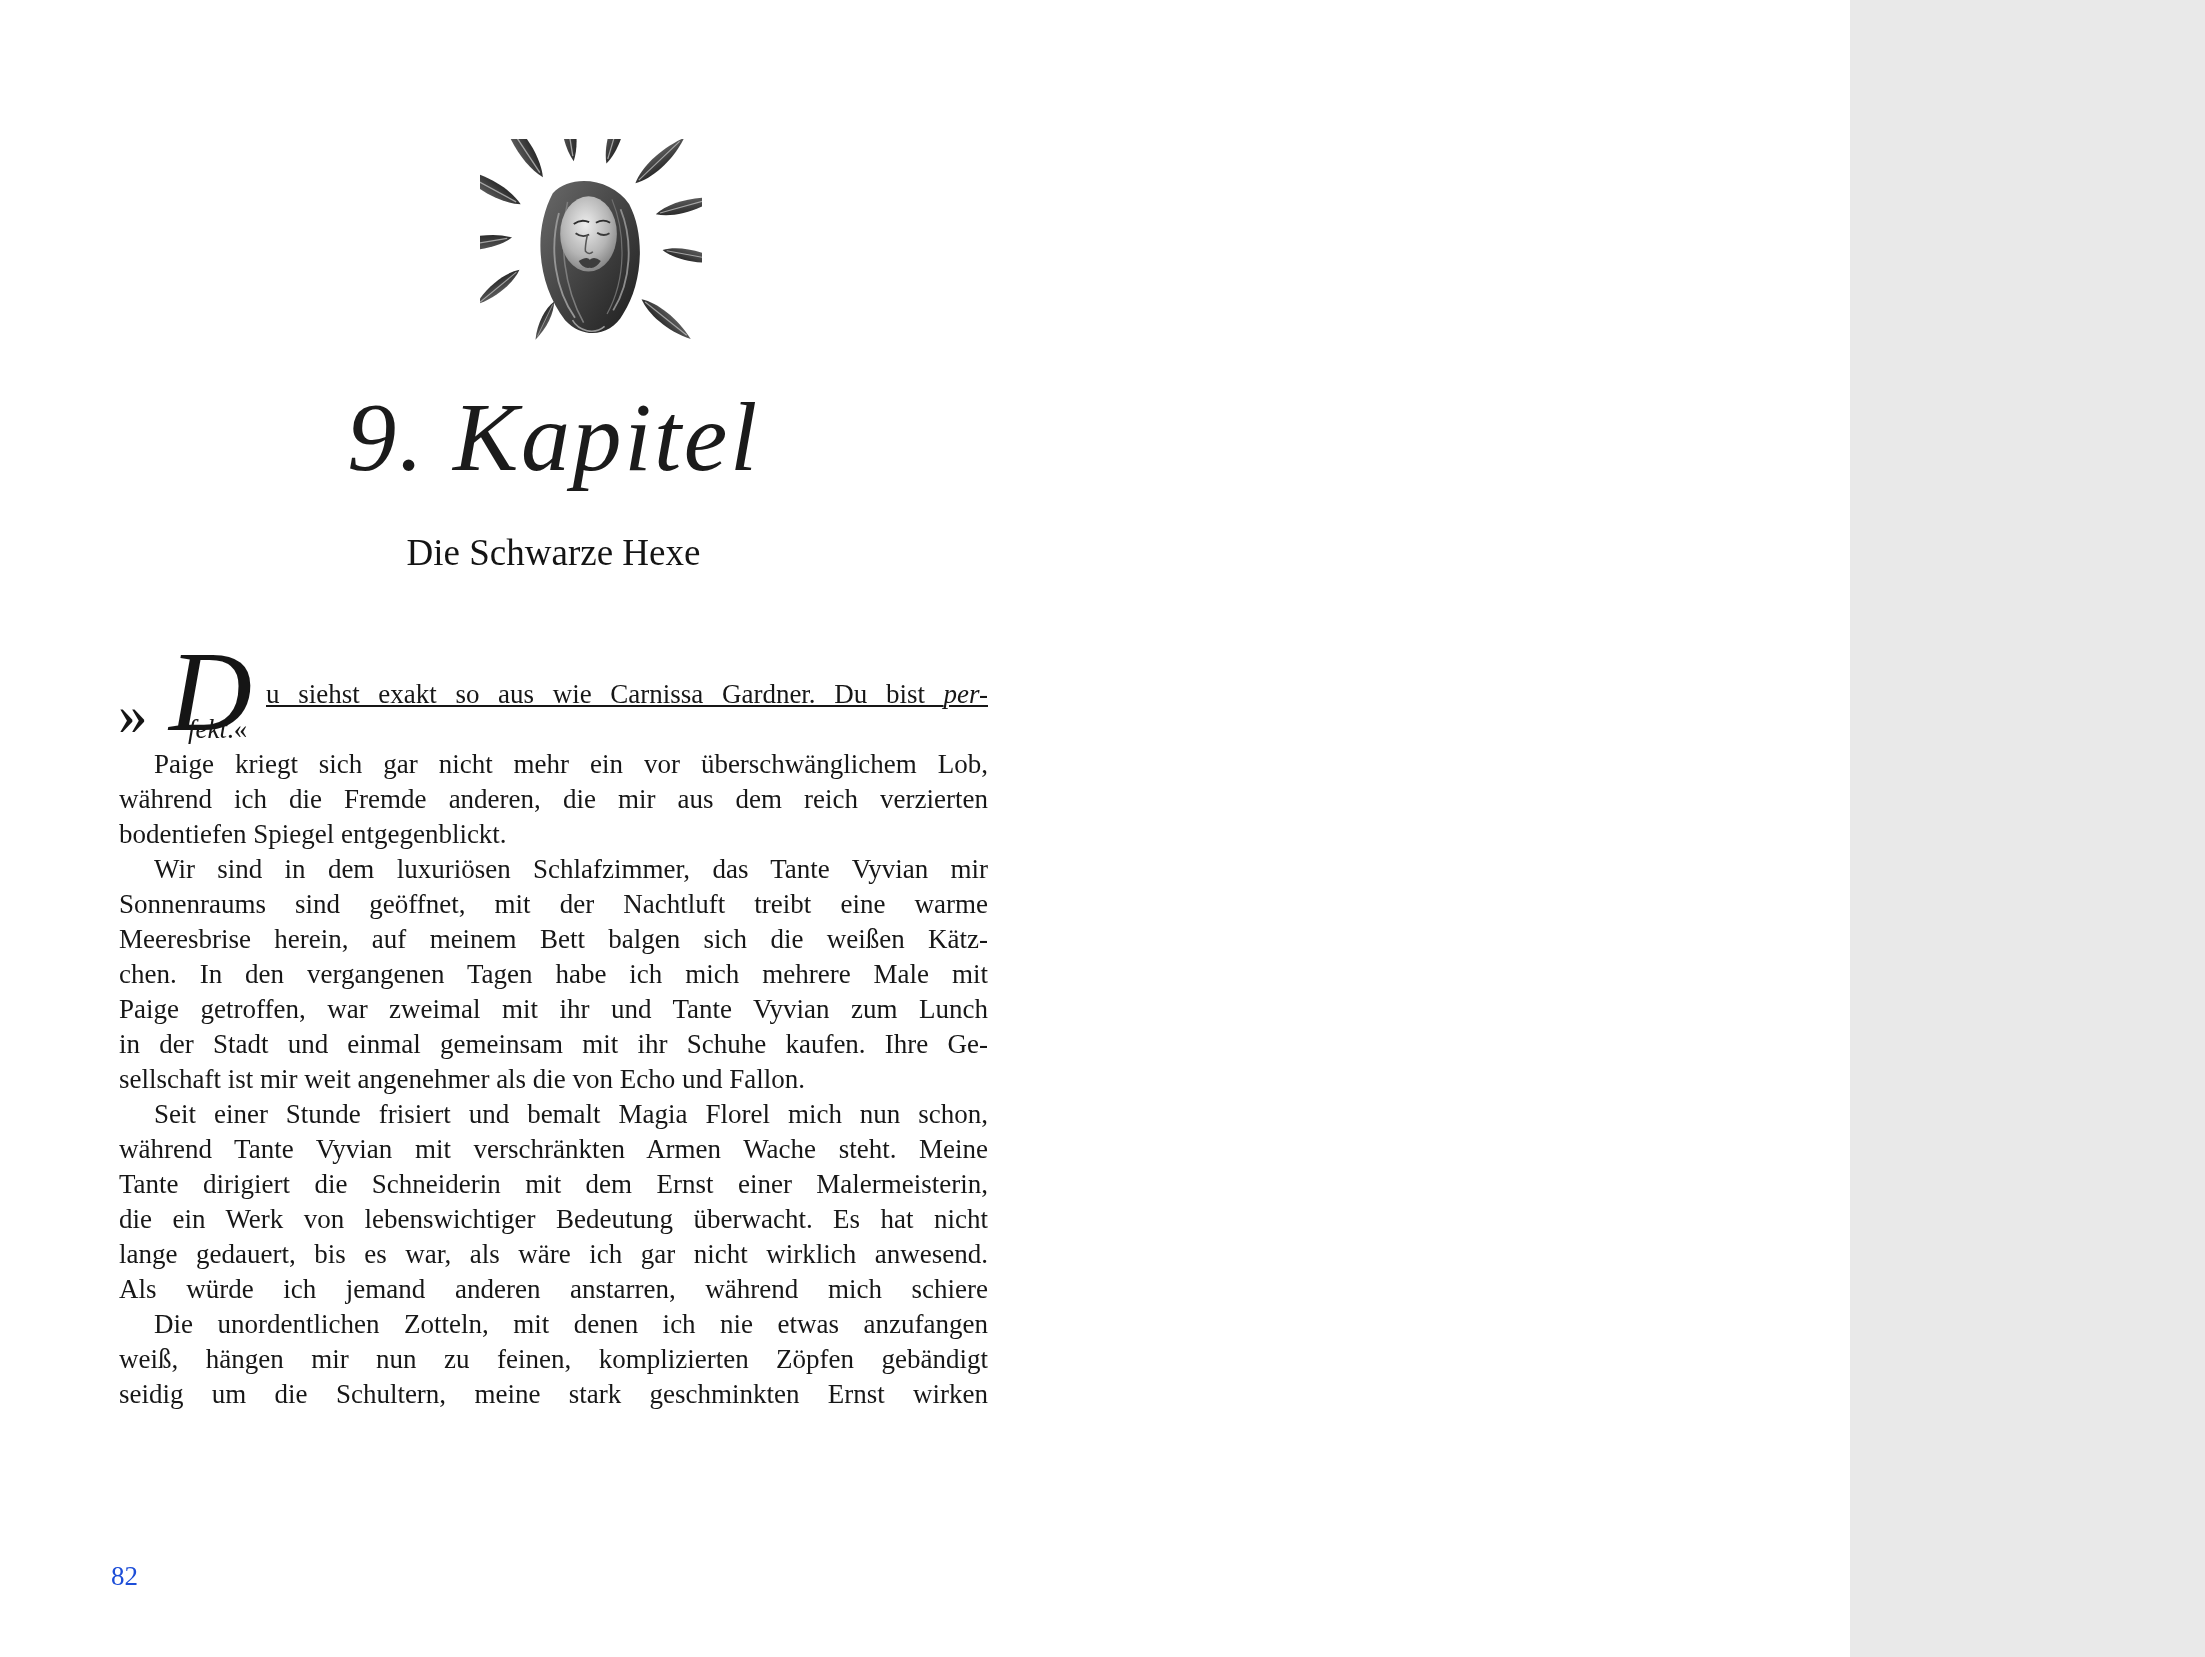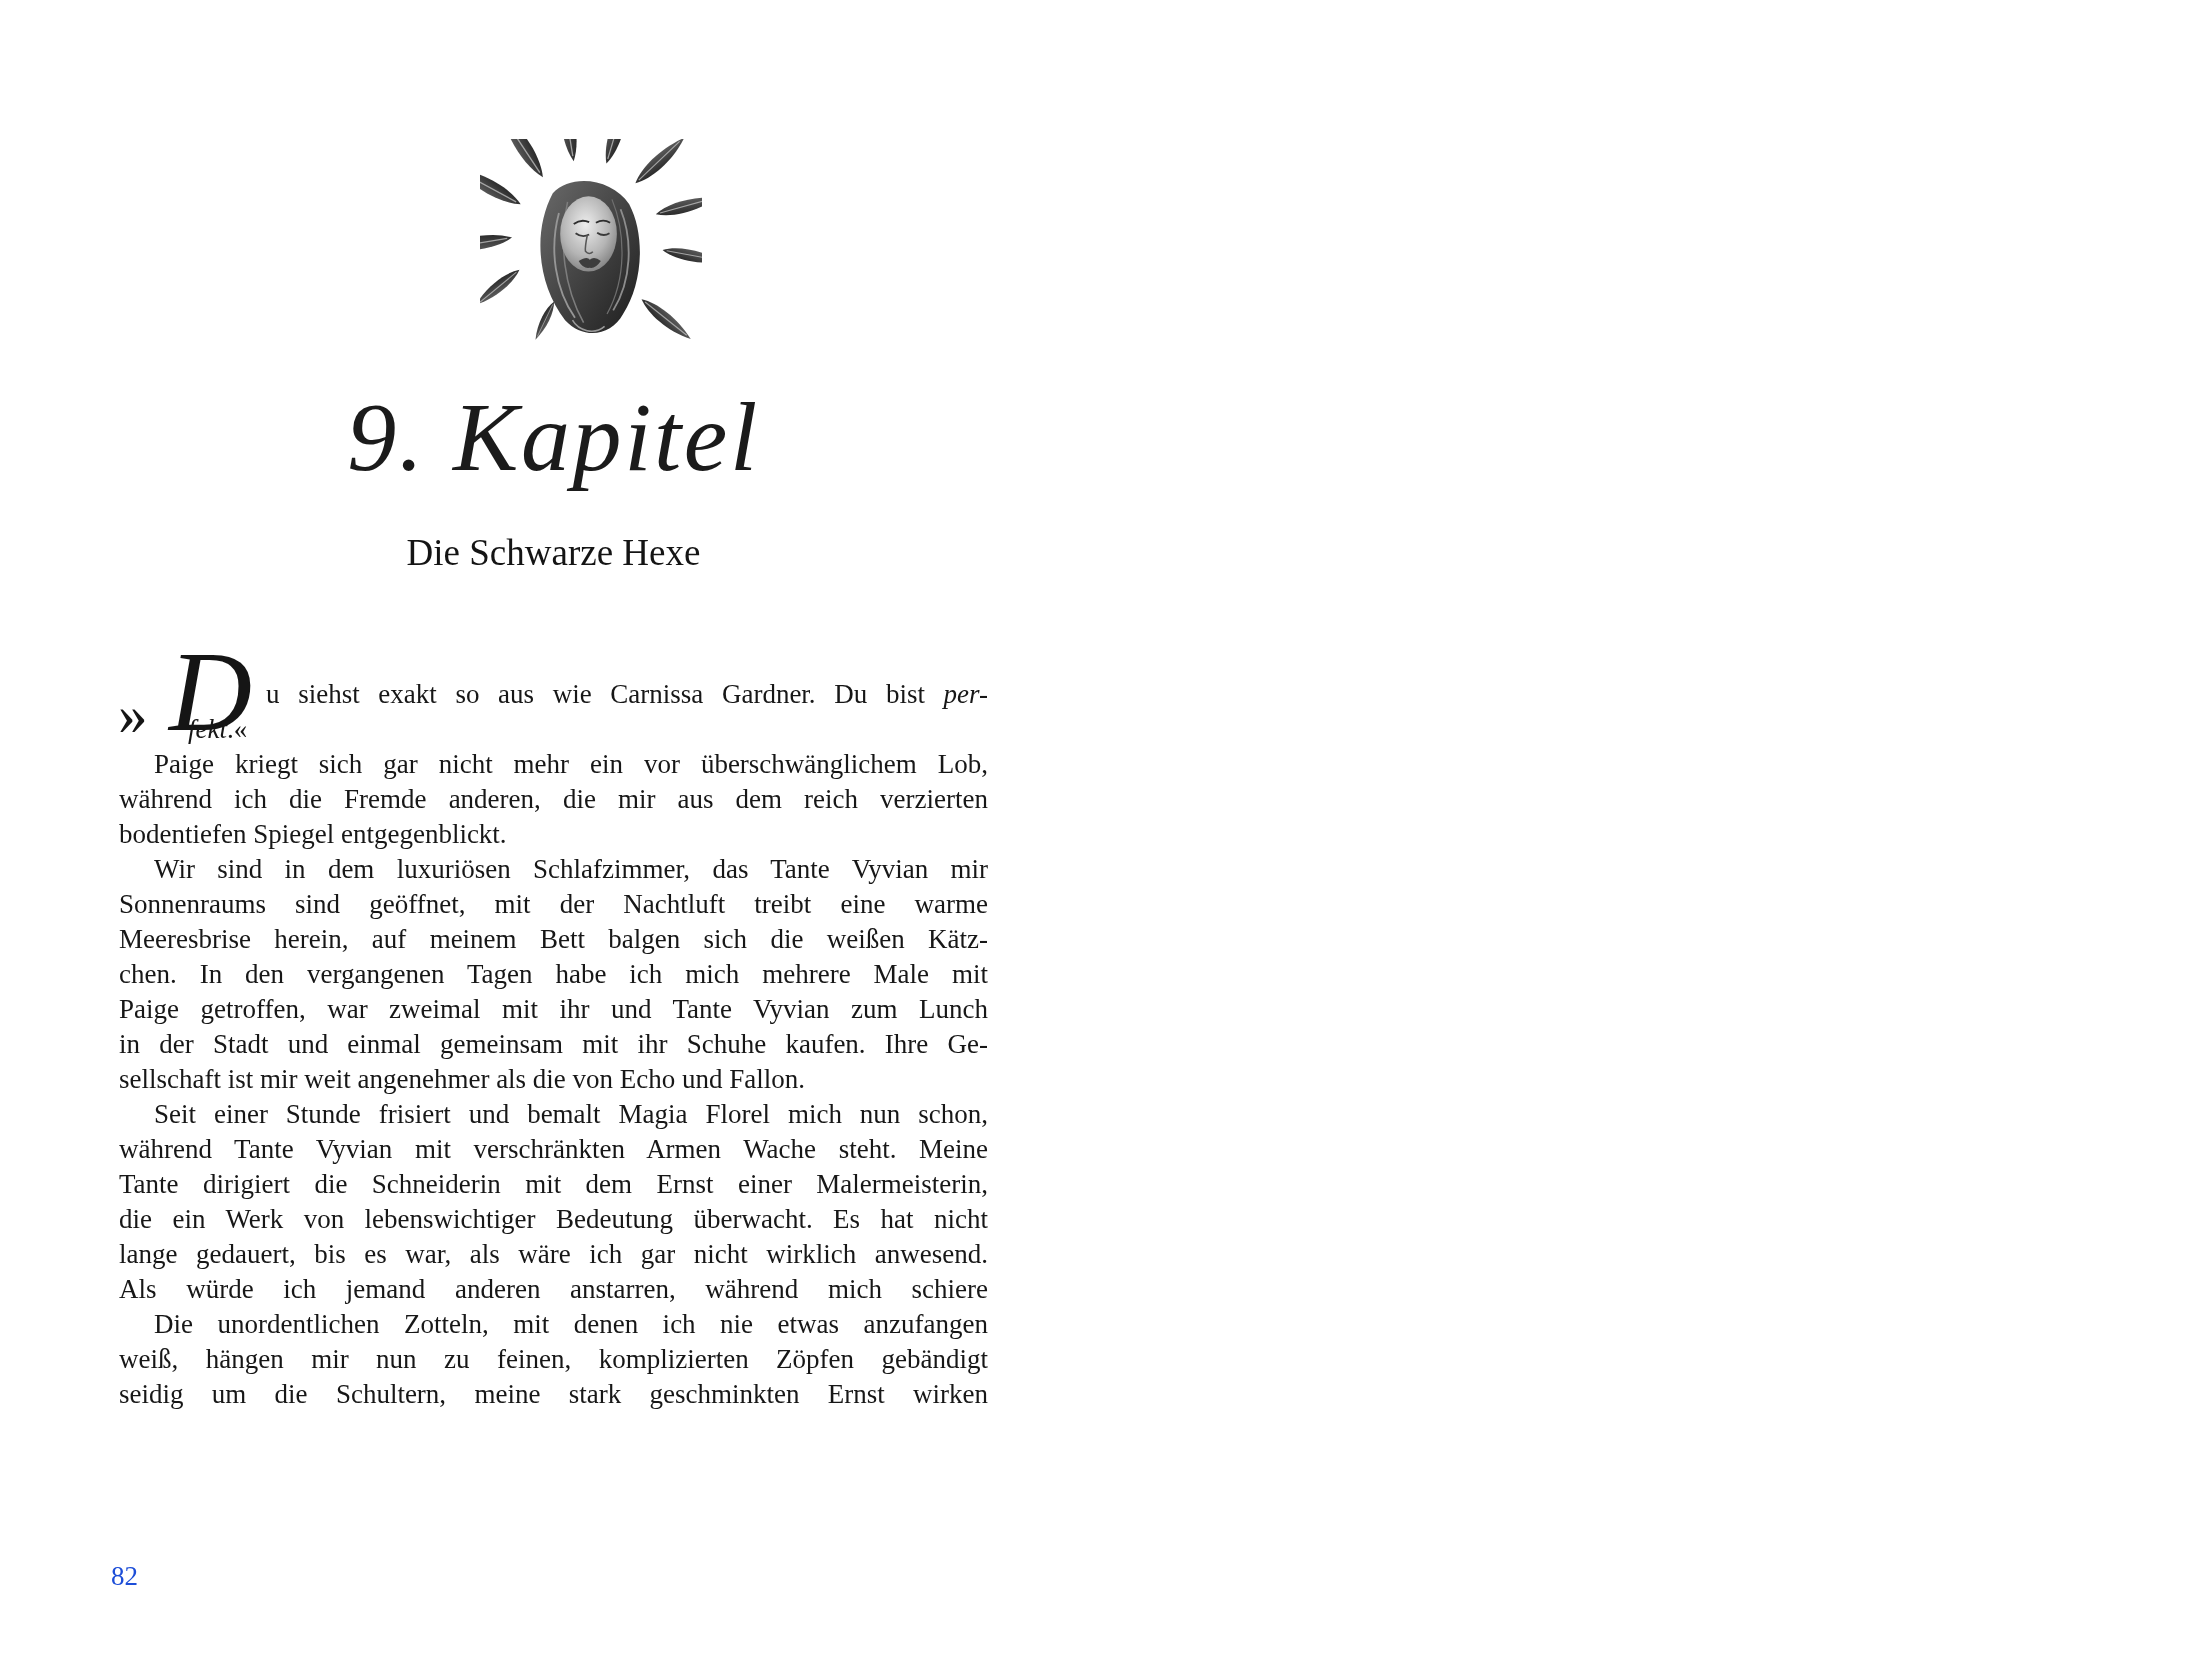--- a/index.html
+++ b/index.html
@@ -1,18 +1,18 @@
 <!DOCTYPE html>
 <html style="font-size:10.3px"><head>
 <meta charset="utf-8">
 <style>
   html, body { margin: 0; padding: 0; background: #e9e9e9; }
   .spread {
     position: relative;
-    width: 2205px;
+    width: 1850px;
     height: 1658px;
     background: #ffffff;
     font-family: "Liberation Serif", serif;
     color: #161616;
     overflow: hidden;
   }
   .page { position: absolute; top: 0; height: 100%; }
   .page-left  { left: 0;     width: 1102px; }
   .page-right { left: 1102px; width: 1103px; }
 
@@ -110,21 +110,21 @@
       </svg>
     </div>
 
     <div class="chapter-number">9. Kapitel</div>
     <div class="chapter-subtitle">Die Schwarze Hexe</div>
 
     <div class="dropcap-quote">»</div>
     <div class="dropcap">D</div>
 
     <div class="body-text" id="left-body">
-        <div class="line j" style="padding-left: 147px;"><span>u siehst exakt so aus wie Carnissa Gardner. Du bist </span><span class="it">per-</span></div>
+        <div class="line j" style="padding-left: 147px; text-decoration: underline;"><span>u siehst exakt so aus wie Carnissa Gardner. Du bist </span><span class="it">per-</span></div>
         <div class="line" style="padding-left: 69px;"><span class="it">fekt</span><span>.«</span></div>
         <div class="line j ind"><span>Paige kriegt sich gar nicht mehr ein vor überschwänglichem Lob,</span></div>
         <div class="line j"><span>während ich die Fremde anderen, die mir aus dem reich verzierten</span></div>
         <div class="line"><span>bodentiefen Spiegel entgegenblickt.</span></div>
         <div class="line j ind"><span>Wir sind in dem luxuriösen Schlafzimmer, das Tante Vyvian mir</span></div>
         <div class="line j"><span>Sonnenraums sind geöffnet, mit der Nachtluft treibt eine warme</span></div>
         <div class="line j"><span>Meeresbrise herein, auf meinem Bett balgen sich die weißen Kätz-</span></div>
         <div class="line j"><span>chen. In den vergangenen Tagen habe ich mich mehrere Male mit</span></div>
         <div class="line j"><span>Paige getroffen, war zweimal mit ihr und Tante Vyvian zum Lunch</span></div>
         <div class="line j"><span>in der Stadt und einmal gemeinsam mit ihr Schuhe kaufen. Ihre Ge-</span></div>

